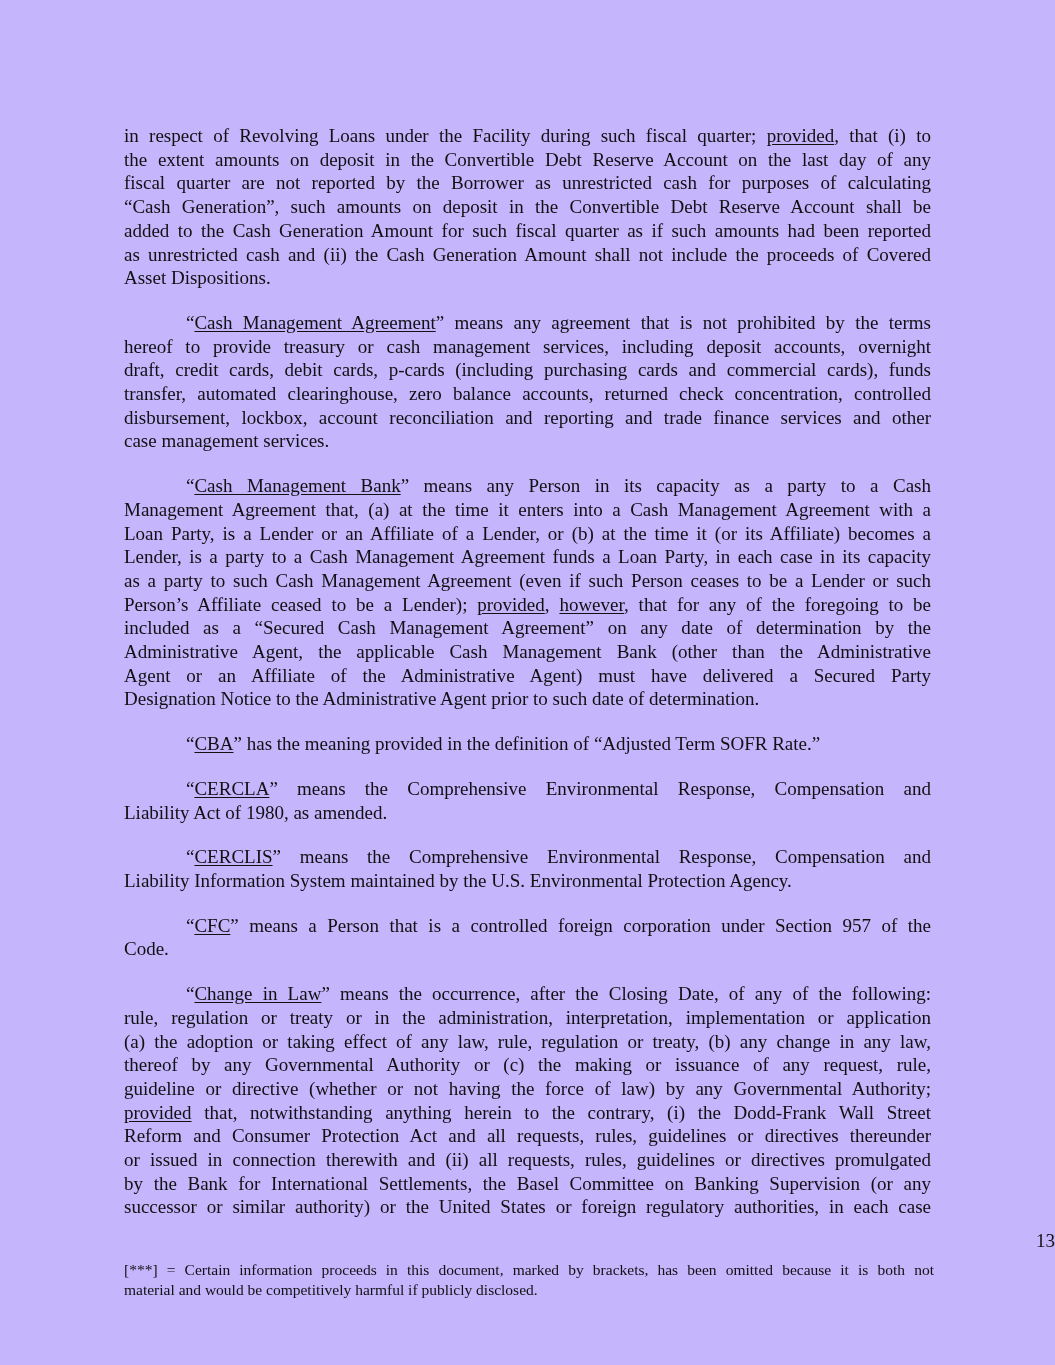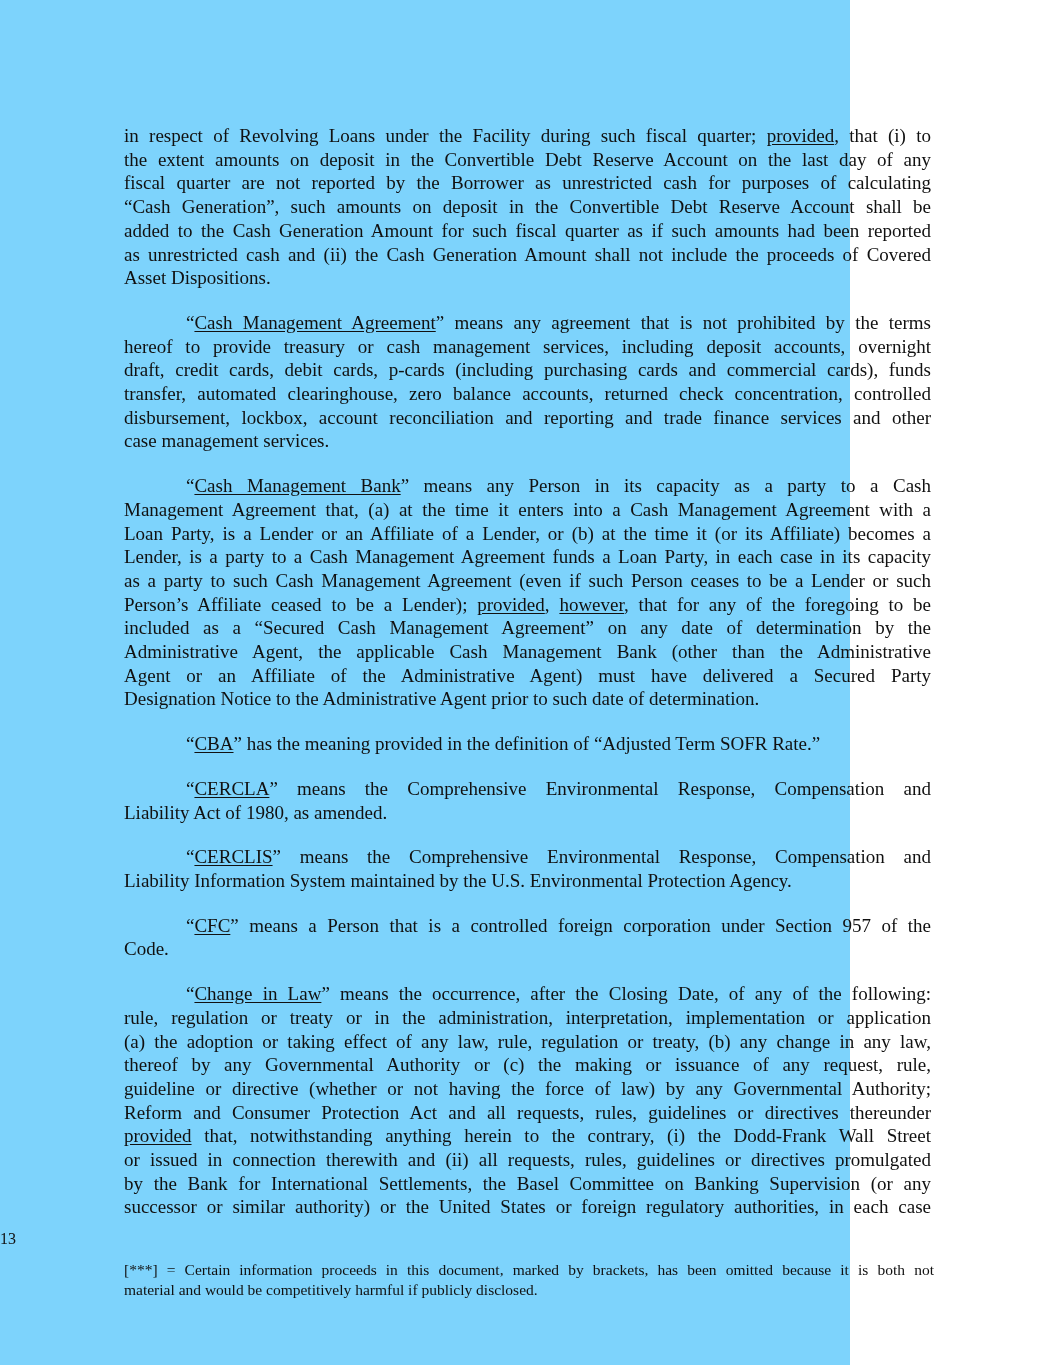--- a/index.html
+++ b/index.html
@@ -1,33 +1,33 @@
 <!DOCTYPE html>
 <html><head>
   <meta charset="utf-8">
   <style>
     html, body { margin: 0; padding: 0; background: #ffffff; }
     body { width: 1055px; height: 1365px; position: relative; overflow: hidden; }
     .page {
-      position: absolute; left: 0; top: 0; width: 850px; height: 1365px;
-      background: #7dd3fc; color: #111111;
+      position: absolute; left: 0; top: 0; width: 1055px; height: 1365px;
+      background: #c4b5fd; color: #111111;
       font-family: "Liberation Serif", "DejaVu Serif", serif;
     }
     .body-text {
       position: absolute; left: 124px; top: 124px; width: 807px;
       font-size: 19px; line-height: 23.7px;
     }
     .para { margin: 0 0 21px 0; text-align: justify; }
     .para .ln { display: block; text-align: justify; text-align-last: justify; white-space: nowrap; }
     .para .ln.last { text-align-last: left; }
     .indent { padding-left: 62px; }
     .u { text-decoration: underline; text-underline-offset: 2px; }
     .page-number {
       position: absolute; left: 0; width: 1055px; top: 1230px;
-      text-align: left; font-size: 16px;
+      text-align: right; font-size: 19px;
     }
     .footnote {
       position: absolute; left: 124px; top: 1260px; width: 810px;
       font-size: 15.5px; line-height: 20px;
     }
     .footnote .ln { display: block; white-space: nowrap; text-align: justify; text-align-last: justify; }
     .footnote .ln.last { text-align-last: left; }
   </style>
 </head>
 <body>
@@ -77,22 +77,22 @@
     <div class="para">
         <span class="ln indent"><span>“</span><span class="u">CFC</span><span>” means a Person that is a controlled foreign corporation under Section 957 of the</span></span>
         <span class="ln last"><span>Code.</span></span>
       </div>
     <div class="para">
         <span class="ln indent"><span>“</span><span class="u">Change in Law</span><span>” means the occurrence, after the Closing Date, of any of the following:</span></span>
         <span class="ln"><span>rule, regulation or treaty or in the administration, interpretation, implementation or application</span></span>
         <span class="ln"><span>(a) the adoption or taking effect of any law, rule, regulation or treaty, (b) any change in any law,</span></span>
         <span class="ln"><span>thereof by any Governmental Authority or (c)&nbsp;the making or issuance of any request, rule,</span></span>
         <span class="ln"><span>guideline or directive (whether or not having the force of law) by any Governmental Authority;</span></span>
+        <span class="ln"><span class="u">provided</span><span> that, notwithstanding anything herein to the contrary, (i) the Dodd-Frank Wall Street</span></span>
         <span class="ln"><span>Reform and Consumer Protection Act and all requests, rules, guidelines or directives thereunder</span></span>
-        <span class="ln"><span class="u">provided</span><span> that, notwithstanding anything herein to the contrary, (i) the Dodd-Frank Wall Street</span></span>
         <span class="ln"><span>or issued in connection therewith and (ii) all requests, rules, guidelines or directives promulgated</span></span>
         <span class="ln"><span>by the Bank for International Settlements, the Basel Committee on Banking Supervision (or any</span></span>
         <span class="ln"><span>successor or similar authority) or the United States or foreign regulatory authorities, in each case</span></span>
       </div>
   </div>
 
   <div class="page-number">13</div>
 
   <div class="footnote">
     <span class="ln">[***] = Certain information proceeds in this document, marked by brackets, has been omitted because it is both not</span>

